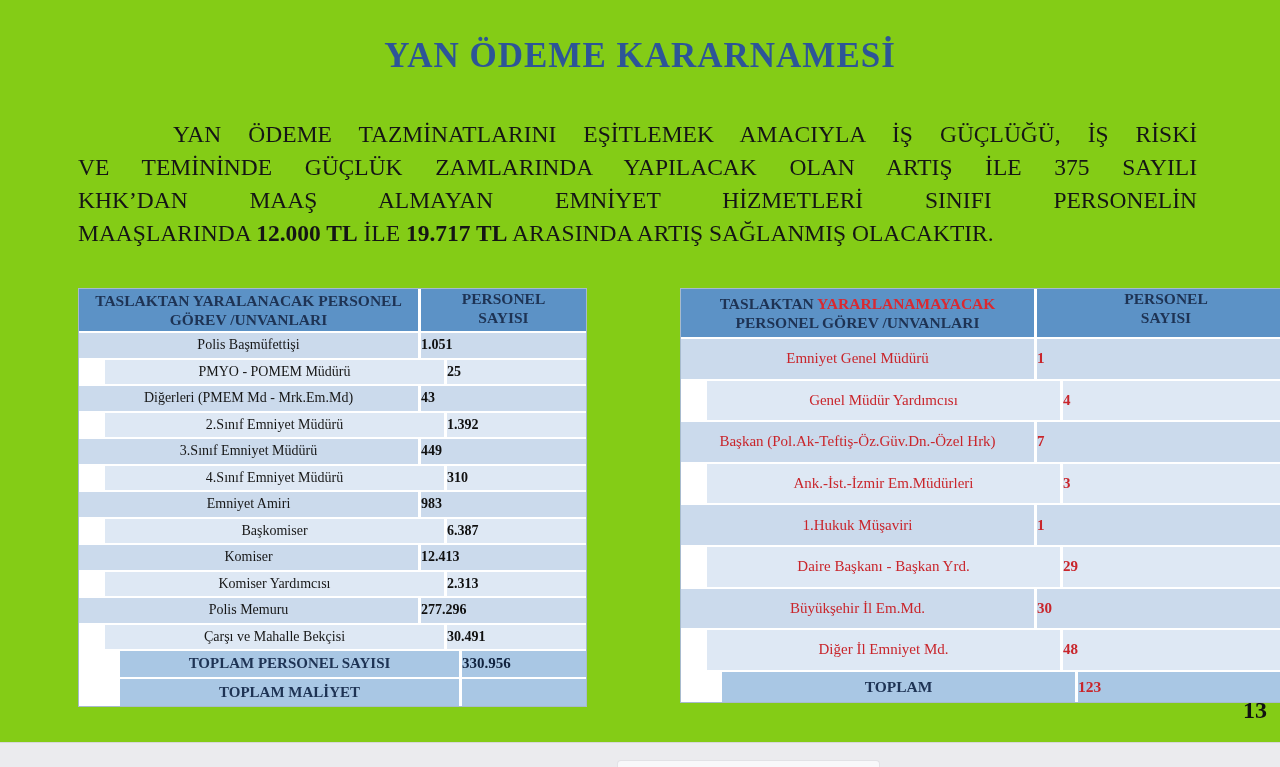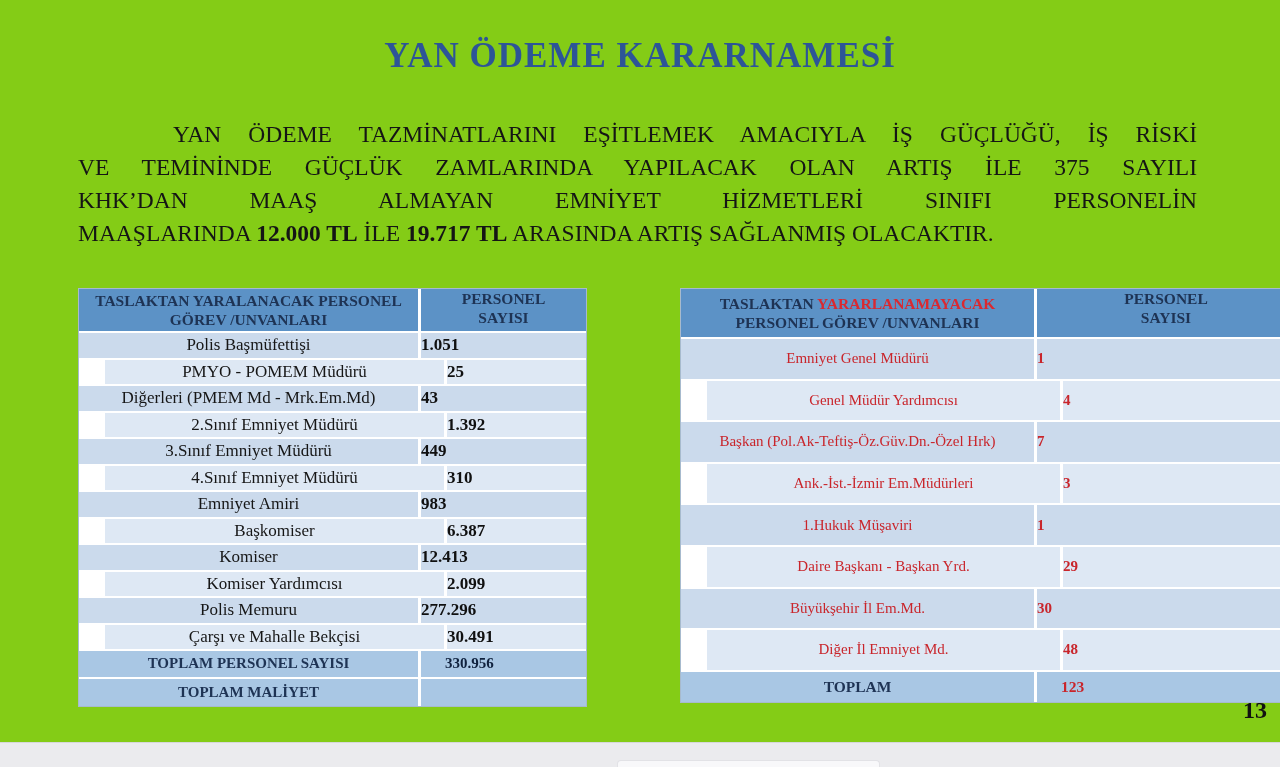--- a/index.html
+++ b/index.html
@@ -31,35 +31,35 @@
   .c2 { flex:1; display:flex; align-items:center; justify-content:flex-start; text-align:center; }
   .ptable.left  .c1 { width:342px; }
   .ptable.right .c1 { width:356px; }
 
   .hdr { background:#5c92c6; }
   .hdr .c1, .hdr .c2 { flex-direction:column; font-weight:700; font-size:15.5px;
         color:#1e3354; line-height:19px; }
   .ptable.left  .hdr { height:44px; }
   .ptable.right .hdr { height:50px; }
 
-  .ptable.left  .drow { height:26.5px; font-size:17px; }
+  .ptable.left  .drow { height:26.5px; font-size:14px; }
   .ptable.right .drow { height:41.6px; font-size:15px; }
   .drow.medium { background:#cbdaec; }
   .drow.light  { background:#dee8f4;margin-left:26px; }
   .drow .c1 { color:#161616; }
   .drow .c2 { font-weight:700; color:#101010; }
 
   .ptable.right .drow .c1 { color:#c9252b; }
   .ptable.right .drow .c2 { color:#c9252b; }
 
-  .trow.total { background:#a9c7e4; font-weight:700; }
+  .trow.total { background:#a9c7e4; font-weight:700;margin-left:41px; }
   .ptable.left  .trow.total { height:27.5px; font-size:15px; }
   .ptable.right .trow.total { height:30px; font-size:15.5px; }
   .trow.total .c1 { color:#1e3354; font-weight:700; }
-  .trow.total .c2 { color:#10223e; font-weight:700;padding-left:24px; }
+  .trow.total .c2 { color:#10223e; font-weight:700; }
   .ptable.right .trow.total .c2 { color:#c9252b; }
 
   .red-word { color:#da2930; }
 
   .pageno { position:absolute; right:13px; top:697px; font-size:24px; font-weight:700;
             color:#111; }
 
   .footer-bar { position:absolute; left:0; bottom:0; width:1280px; height:25px;
                 background:#ebebee; border-top:1px solid #d7d7da; }
   .footer-handle { position:absolute; left:617px; bottom:0; width:263px; height:7px;
@@ -122,21 +122,21 @@
     <div class="trow drow light">
         <div class="c1">Başkomiser</div>
         <div class="c2">6.387</div>
       </div>
     <div class="trow drow medium">
         <div class="c1">Komiser</div>
         <div class="c2">12.413</div>
       </div>
     <div class="trow drow light">
         <div class="c1">Komiser Yardımcısı</div>
-        <div class="c2">2.099</div>
+        <div class="c2">2.313</div>
       </div>
     <div class="trow drow medium">
         <div class="c1">Polis Memuru</div>
         <div class="c2">277.296</div>
       </div>
     <div class="trow drow light">
         <div class="c1">Çarşı ve Mahalle Bekçisi</div>
         <div class="c2">30.491</div>
       </div>
     <div class="trow total">

